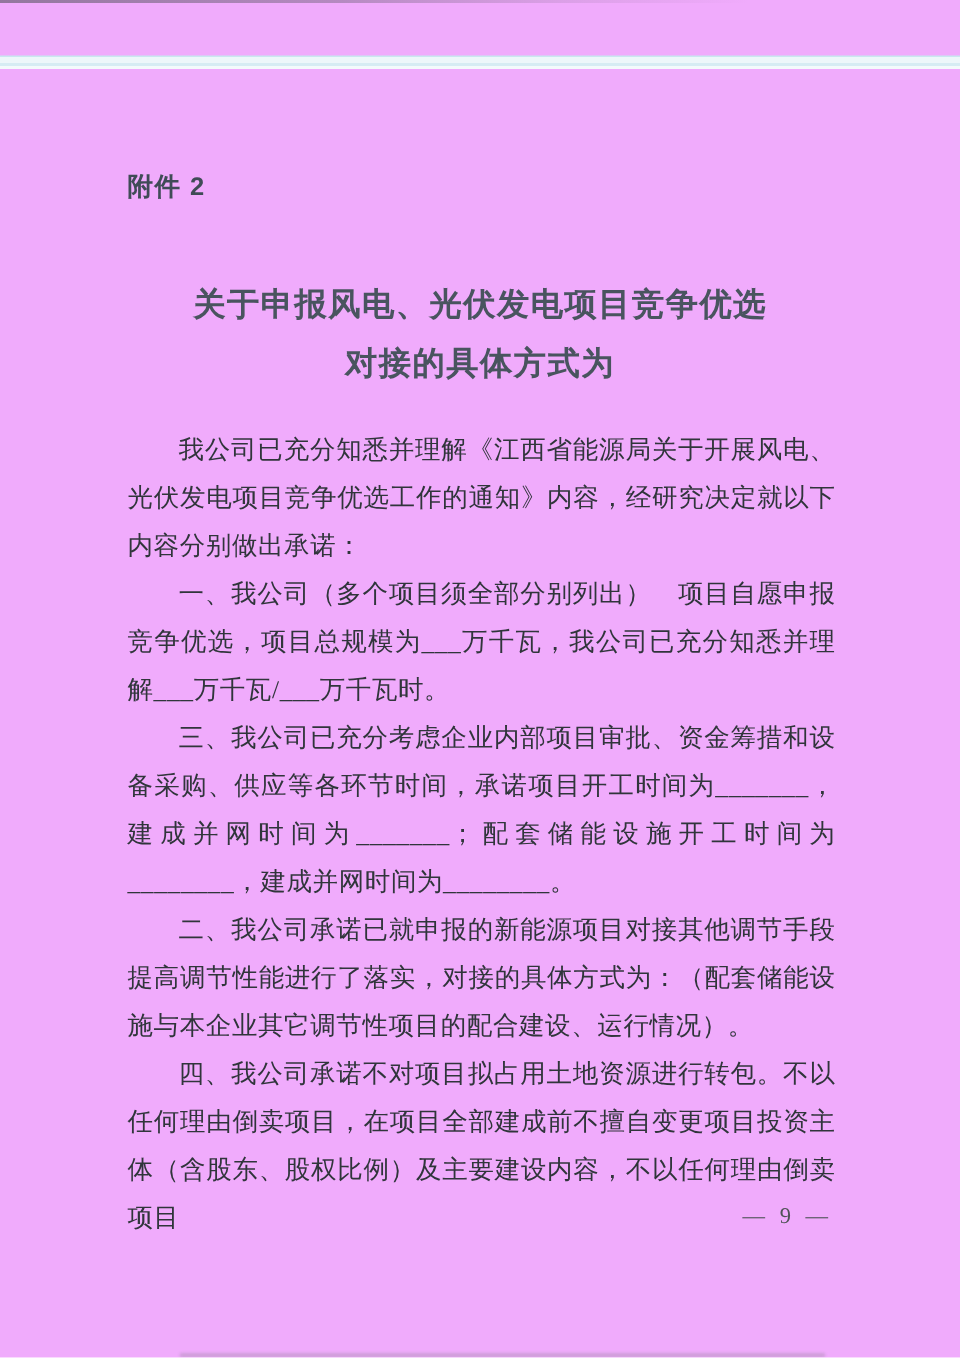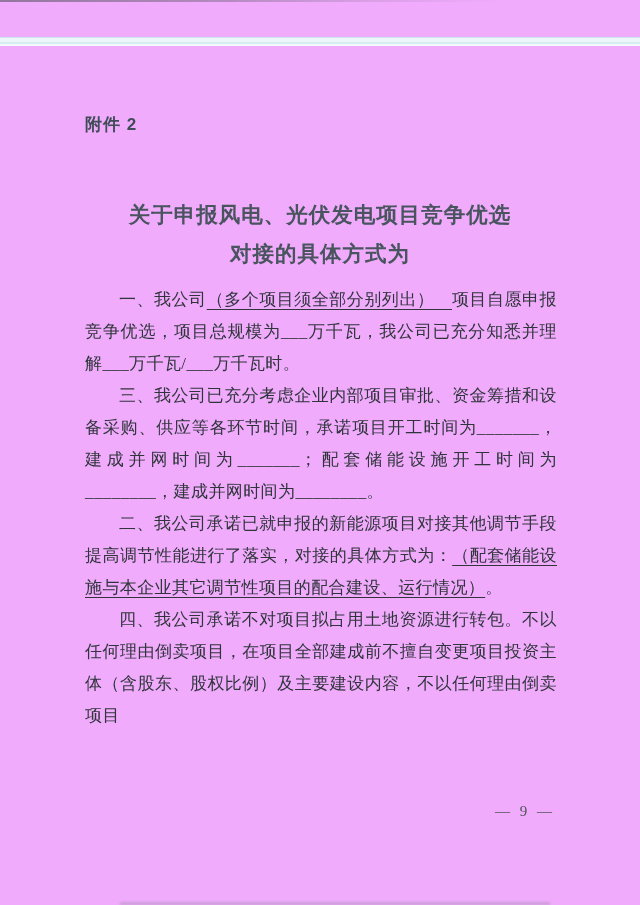--- a/index.html
+++ b/index.html
@@ -27,34 +27,34 @@
       #d6ecf3 5px, #d6ecf3 7px,
       #f3fafc 7px, #f3fafc 9px);
   }
   .attachment {
     position: absolute; top: 113px; left: 85px;
     font-family: "Liberation Sans", sans-serif;
     font-size: 17px; font-weight: 600;
     color: #3f4b56; letter-spacing: 1px;
   }
   .title {
-    position: absolute; top: 196px; left: 0; width: 640px;
+    position: absolute; top: 184px; left: 0; width: 640px;
     margin: 0; text-align: center;
     font-size: 21.5px; font-weight: bold;
     color: #49545f; line-height: 39px; letter-spacing: 1px;
   }
   .title .tl { display: block; }
   .doc-body {
     position: absolute; top: 284px; left: 85px; width: 472px;
     font-size: 17px; color: #30353b;
     line-height: 32px; text-align: justify;
     letter-spacing: 0.4px;
   }
   .doc-body p { margin: 0; text-indent: 2em; }
-  .u { text-decoration: underline; text-underline-offset: 4px; }
+  .u { text-underline-offset: 4px; }
   .pagenum {
     position: absolute; top: 803px; left: 0; width: 555px;
     text-align: right;
     font-size: 15px; color: #4f5357; letter-spacing: 3px;
   }
   .bottom-artifact {
     position: absolute; bottom: 0; left: 120px;
     width: 430px; height: 3px;
     background: rgba(120,122,124,0.28);
     filter: blur(1px);
@@ -68,20 +68,21 @@
   <div class="blue-band"></div>
 
   <div class="attachment">附件 2</div>
 
   <h1 class="title">
     <span class="tl">关于申报风电、光伏发电项目竞争优选</span>
     <span class="tl">对接的具体方式为</span>
   </h1>
 
   <div class="doc-body" id="doc-body">
+      <p><span>我公司已充分知悉并理解《江西省能源局关于开展风电、光伏发电项目竞争优选工作的通知》内容，经研究决定就以下内容分别做出承诺：</span></p>
       <p><span>一、我公司</span><span class="u">（多个项目须全部分别列出）　</span><span>项目自愿申报竞争优选，项目总规模为</span><span>___</span><span>万千瓦，我公司已充分知悉并理解</span><span>___</span><span>万千瓦/</span><span>___</span><span>万千瓦时。</span></p>
       <p><span>三、我公司已充分考虑企业内部项目审批、资金筹措和设备采购、供应等各环节时间，承诺项目开工时间为</span><span>_______</span><span>，建成并网时间为</span><span>_______</span><span>；配套储能设施开工时间为</span><span>________</span><span>，建成并网时间为</span><span>________</span><span>。</span></p>
       <p><span>二、我公司承诺已就申报的新能源项目对接其他调节手段提高调节性能进行了落实，对接的具体方式为：</span><span class="u">（配套储能设施与本企业其它调节性项目的配合建设、运行情况）</span><span>。</span></p>
       <p><span>四、我公司承诺不对项目拟占用土地资源进行转包。不以任何理由倒卖项目，在项目全部建成前不擅自变更项目投资主体（含股东、股权比例）及主要建设内容，不以任何理由倒卖项目</span></p>
     </div>
 
   <div class="pagenum">— 9 —</div>
 
   <div class="bottom-artifact"></div>
 </div>

